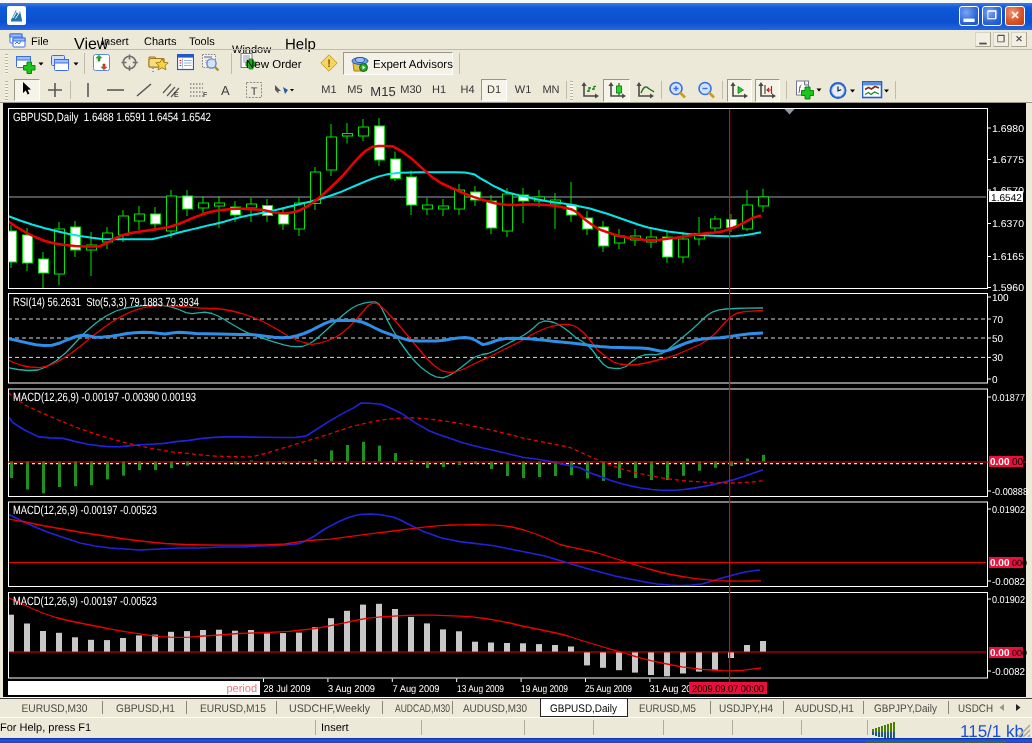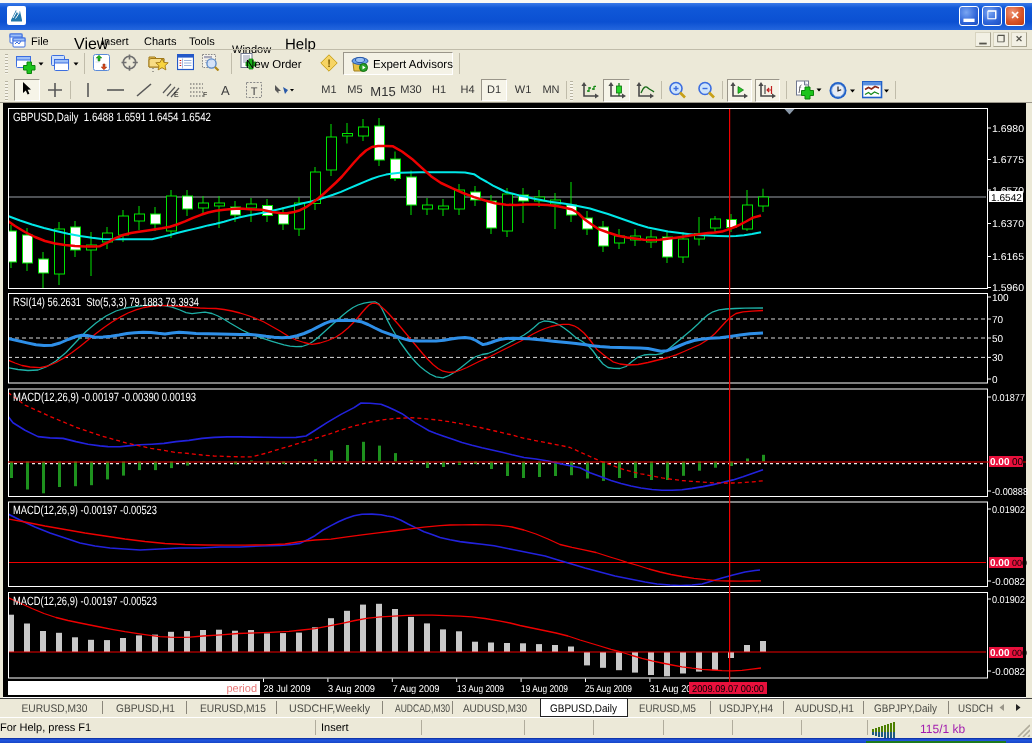--- a/index.html
+++ b/index.html
@@ -644,20 +644,20 @@
         <rect x="12" y="3" width="2" height="7" fill="#4c7f00"></rect>
         <rect x="12" y="10" width="2" height="6" fill="#1c5a80"></rect>
         <rect x="15" y="2" width="2" height="8" fill="#4c7f00"></rect>
         <rect x="15" y="10" width="2" height="6" fill="#1c5a80"></rect>
         <rect x="18" y="1" width="2" height="9" fill="#4c7f00"></rect>
         <rect x="18" y="10" width="2" height="6" fill="#1c5a80"></rect>
         <rect x="21" y="0" width="2" height="10" fill="#4c7f00"></rect>
         <rect x="21" y="10" width="2" height="6" fill="#1c5a80"></rect>
       </svg>
     </div>
-    <div style="position:absolute;left:920px;top:722px;font-size:12px;color:#a21caf">115/1 kb</div>
+    <div style="position:absolute;left:960px;top:722px;font-size:17px;color:#1d4ed8">115/1 kb</div>
     <div style="position:absolute;left:1014px;top:721px;">
       <svg width="16" height="16" viewBox="0 0 16 16">
         <path d="M16 4 L4 16 M16 9 L9 16 M16 14 L14 16" stroke="#b0ac9c" stroke-width="1.6"></path>
       </svg>
     </div>
     <div style="position:absolute;left:0;top:738px;width:1032px;height:5px;background:linear-gradient(180deg,#0a2a9a,#2257e0 40%,#1846c8)"></div>
     <div style="position:absolute;left:866px;top:741px;width:140px;height:2px;background:#1e7a1e"></div>
   </div>
 </body></html>

